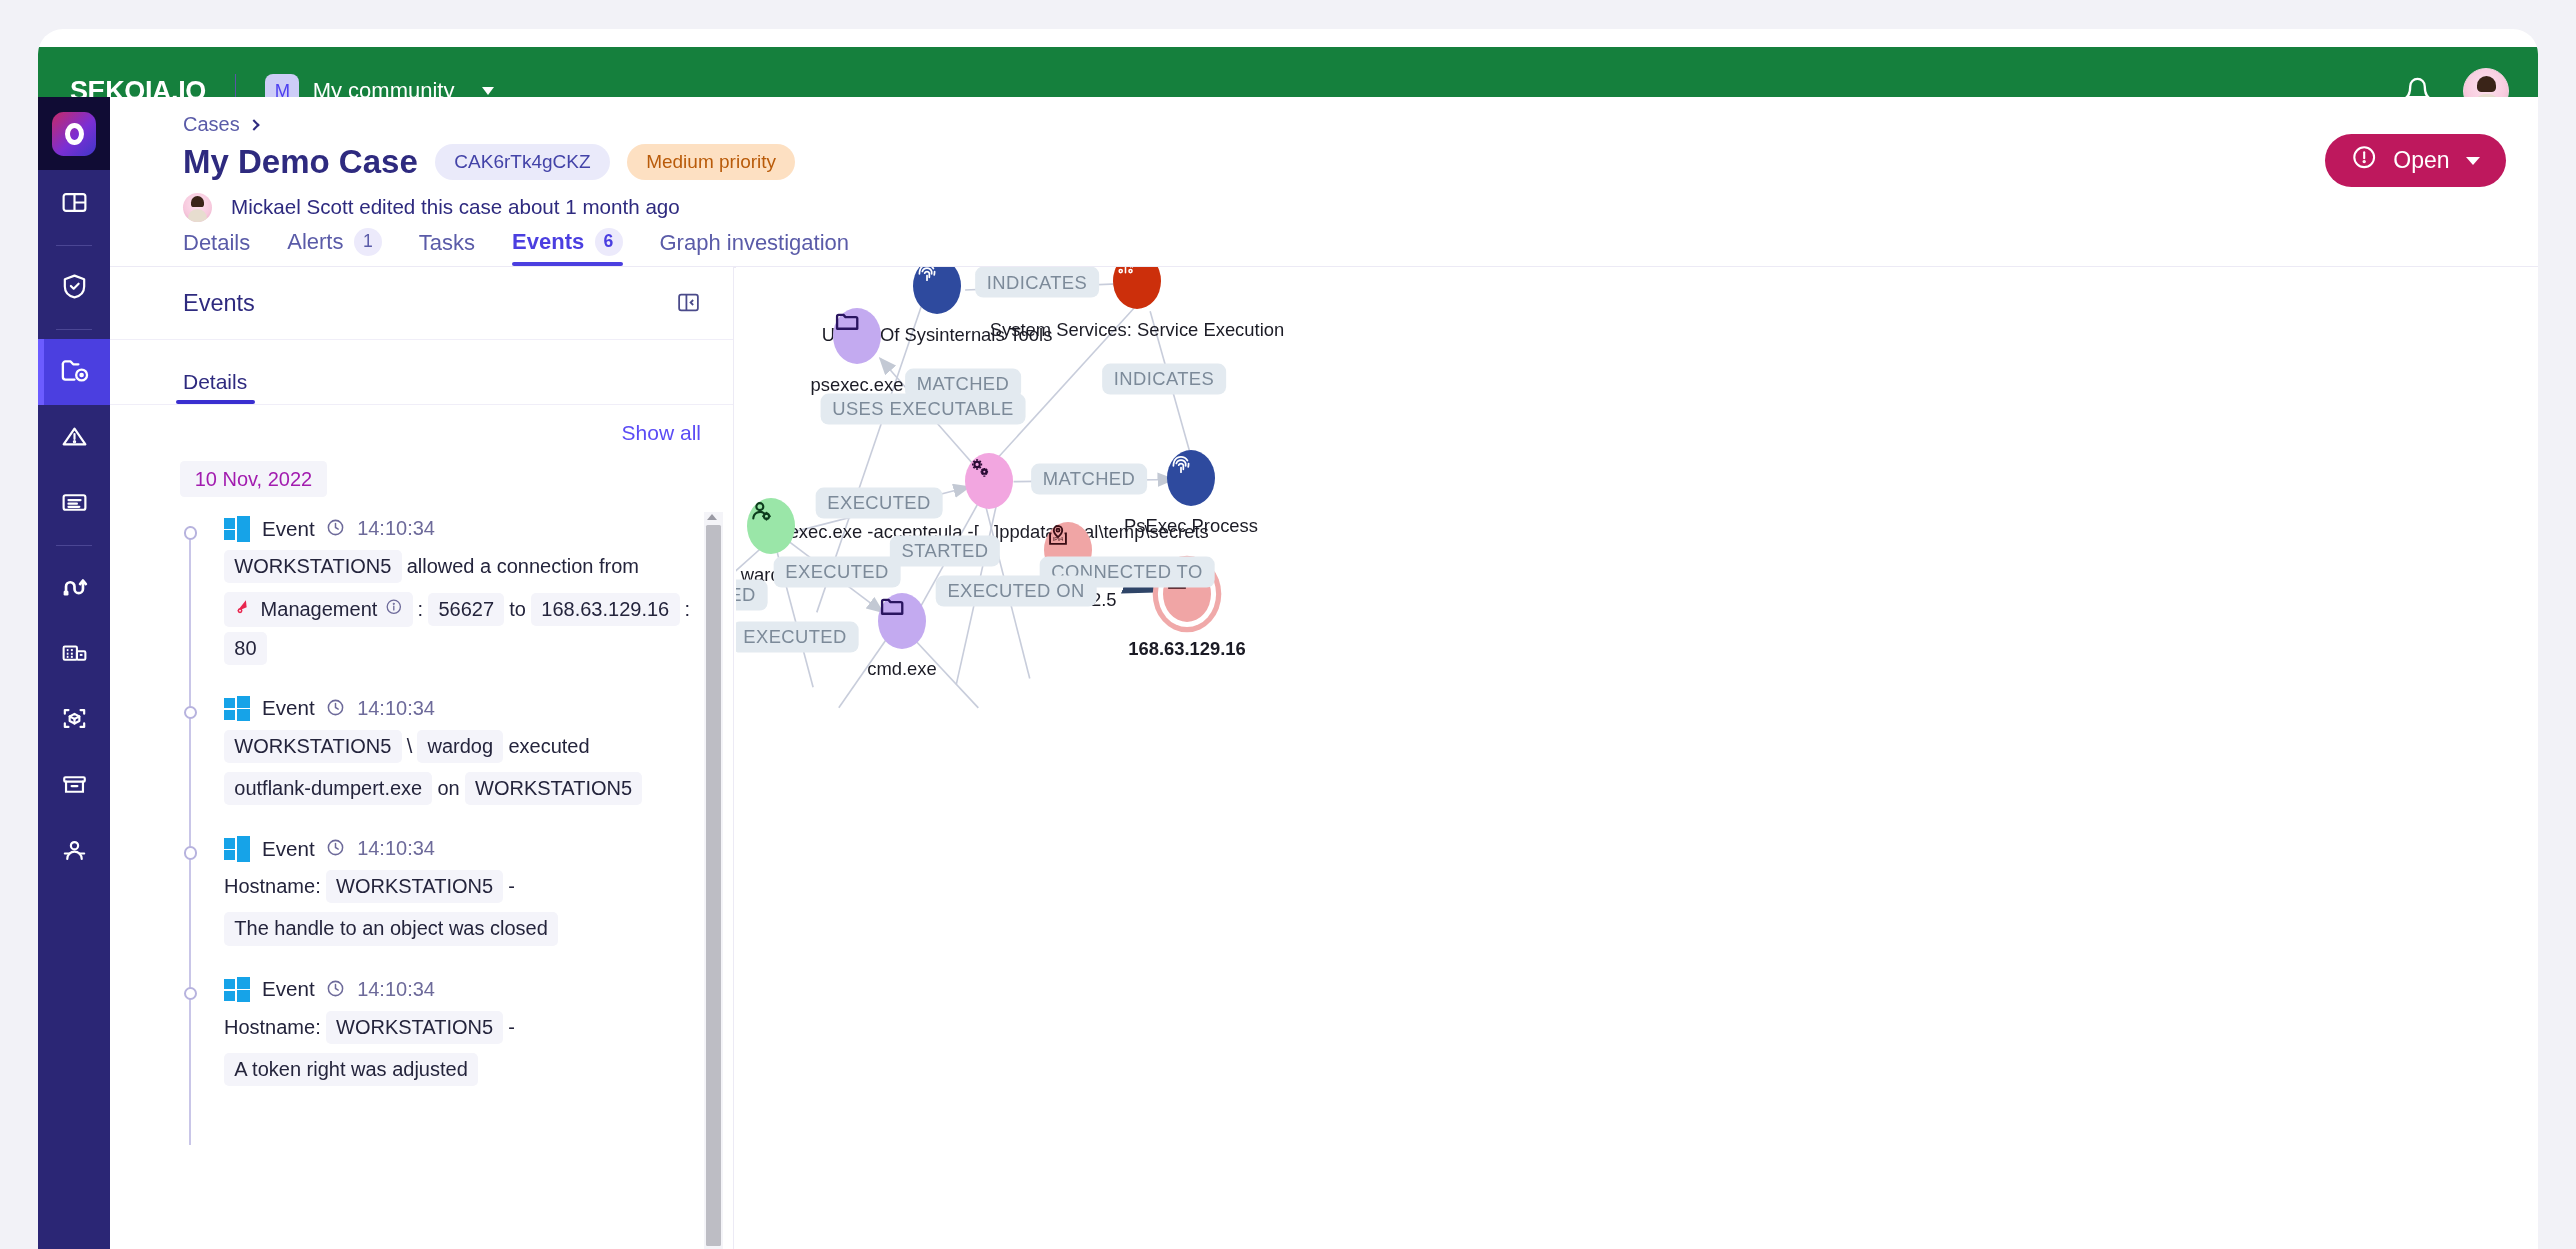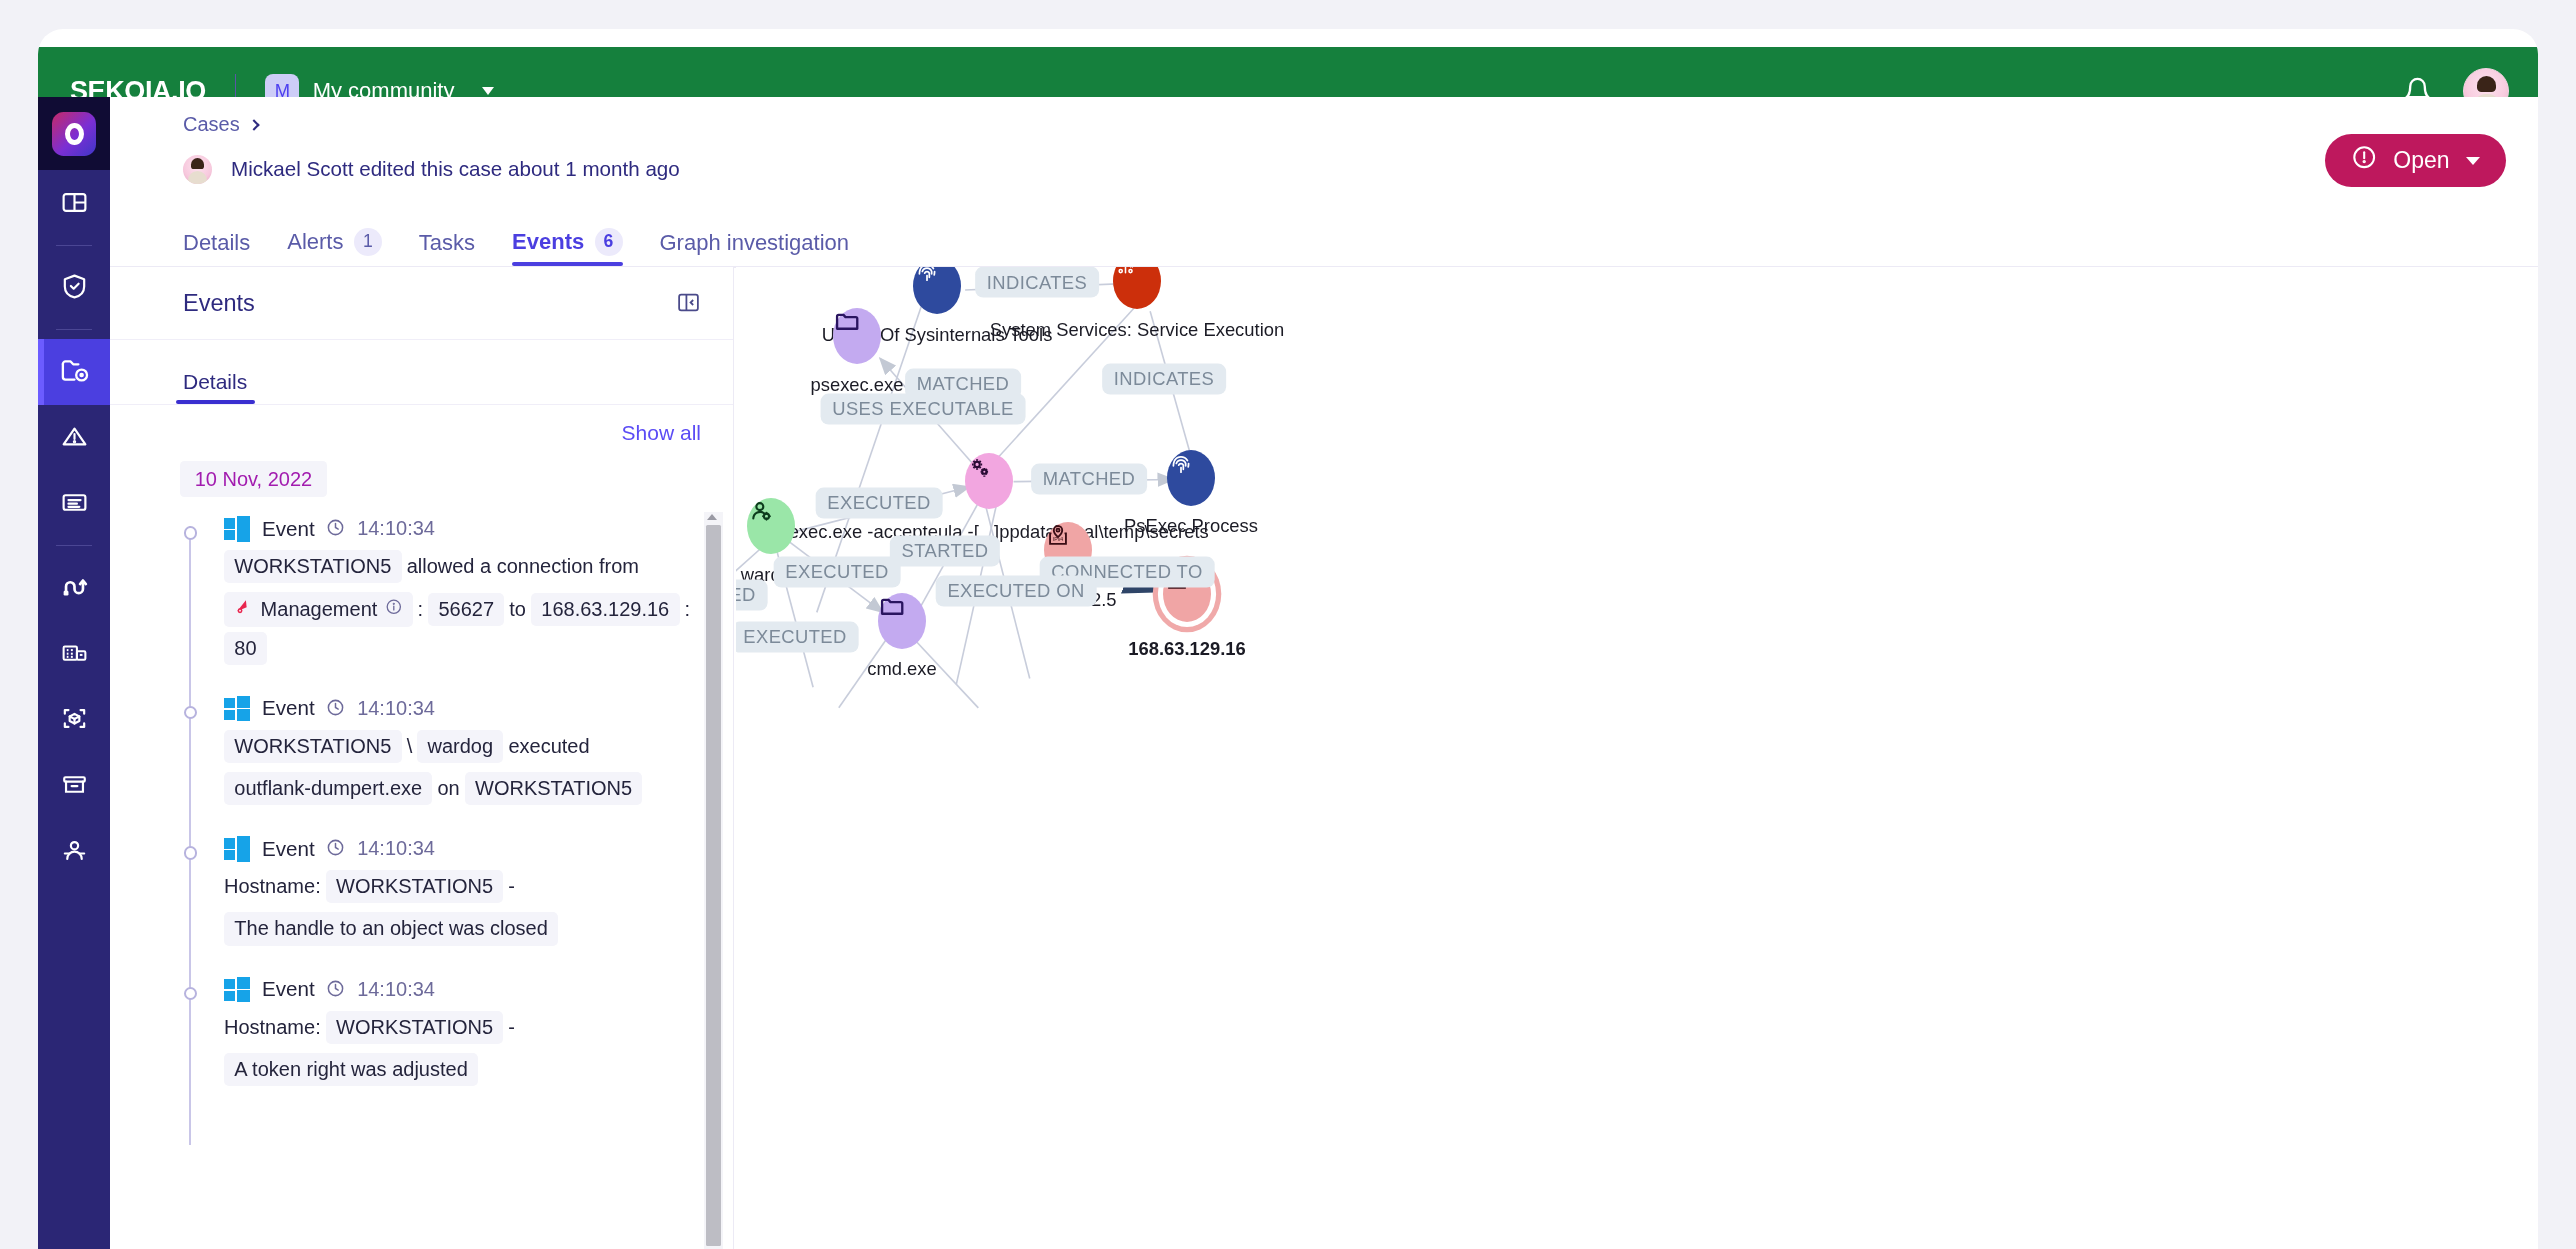--- a/index.html
+++ b/index.html
@@ -450,20 +450,25 @@
   </div>
 
   <div class="content">
 
     <div class="breadcrumb">
       <span>Cases</span>
       <span class="chev-right"></span>
     </div>
 
     <div class="case-head">
+      <div class="case-title-row">
+        <div class="case-title">My Demo Case</div>
+        <div class="chip chip-id">CAK6rTk4gCKZ</div>
+        <div class="chip chip-priority">Medium priority</div>
+      </div>
       <div class="case-sub">
         <span class="avatar-sm"></span>
         <span class="case-sub-text">Mickael Scott edited this case about 1 month ago</span>
       </div>
     </div>
 
     <button class="open-btn">
       <span>
         <svg width="26.4" height="26.4" viewBox="0 0 24 24" fill="none" stroke="#ffffff" stroke-width="1.9" stroke-linecap="round">
             <circle cx="12" cy="12" r="9"></circle>

